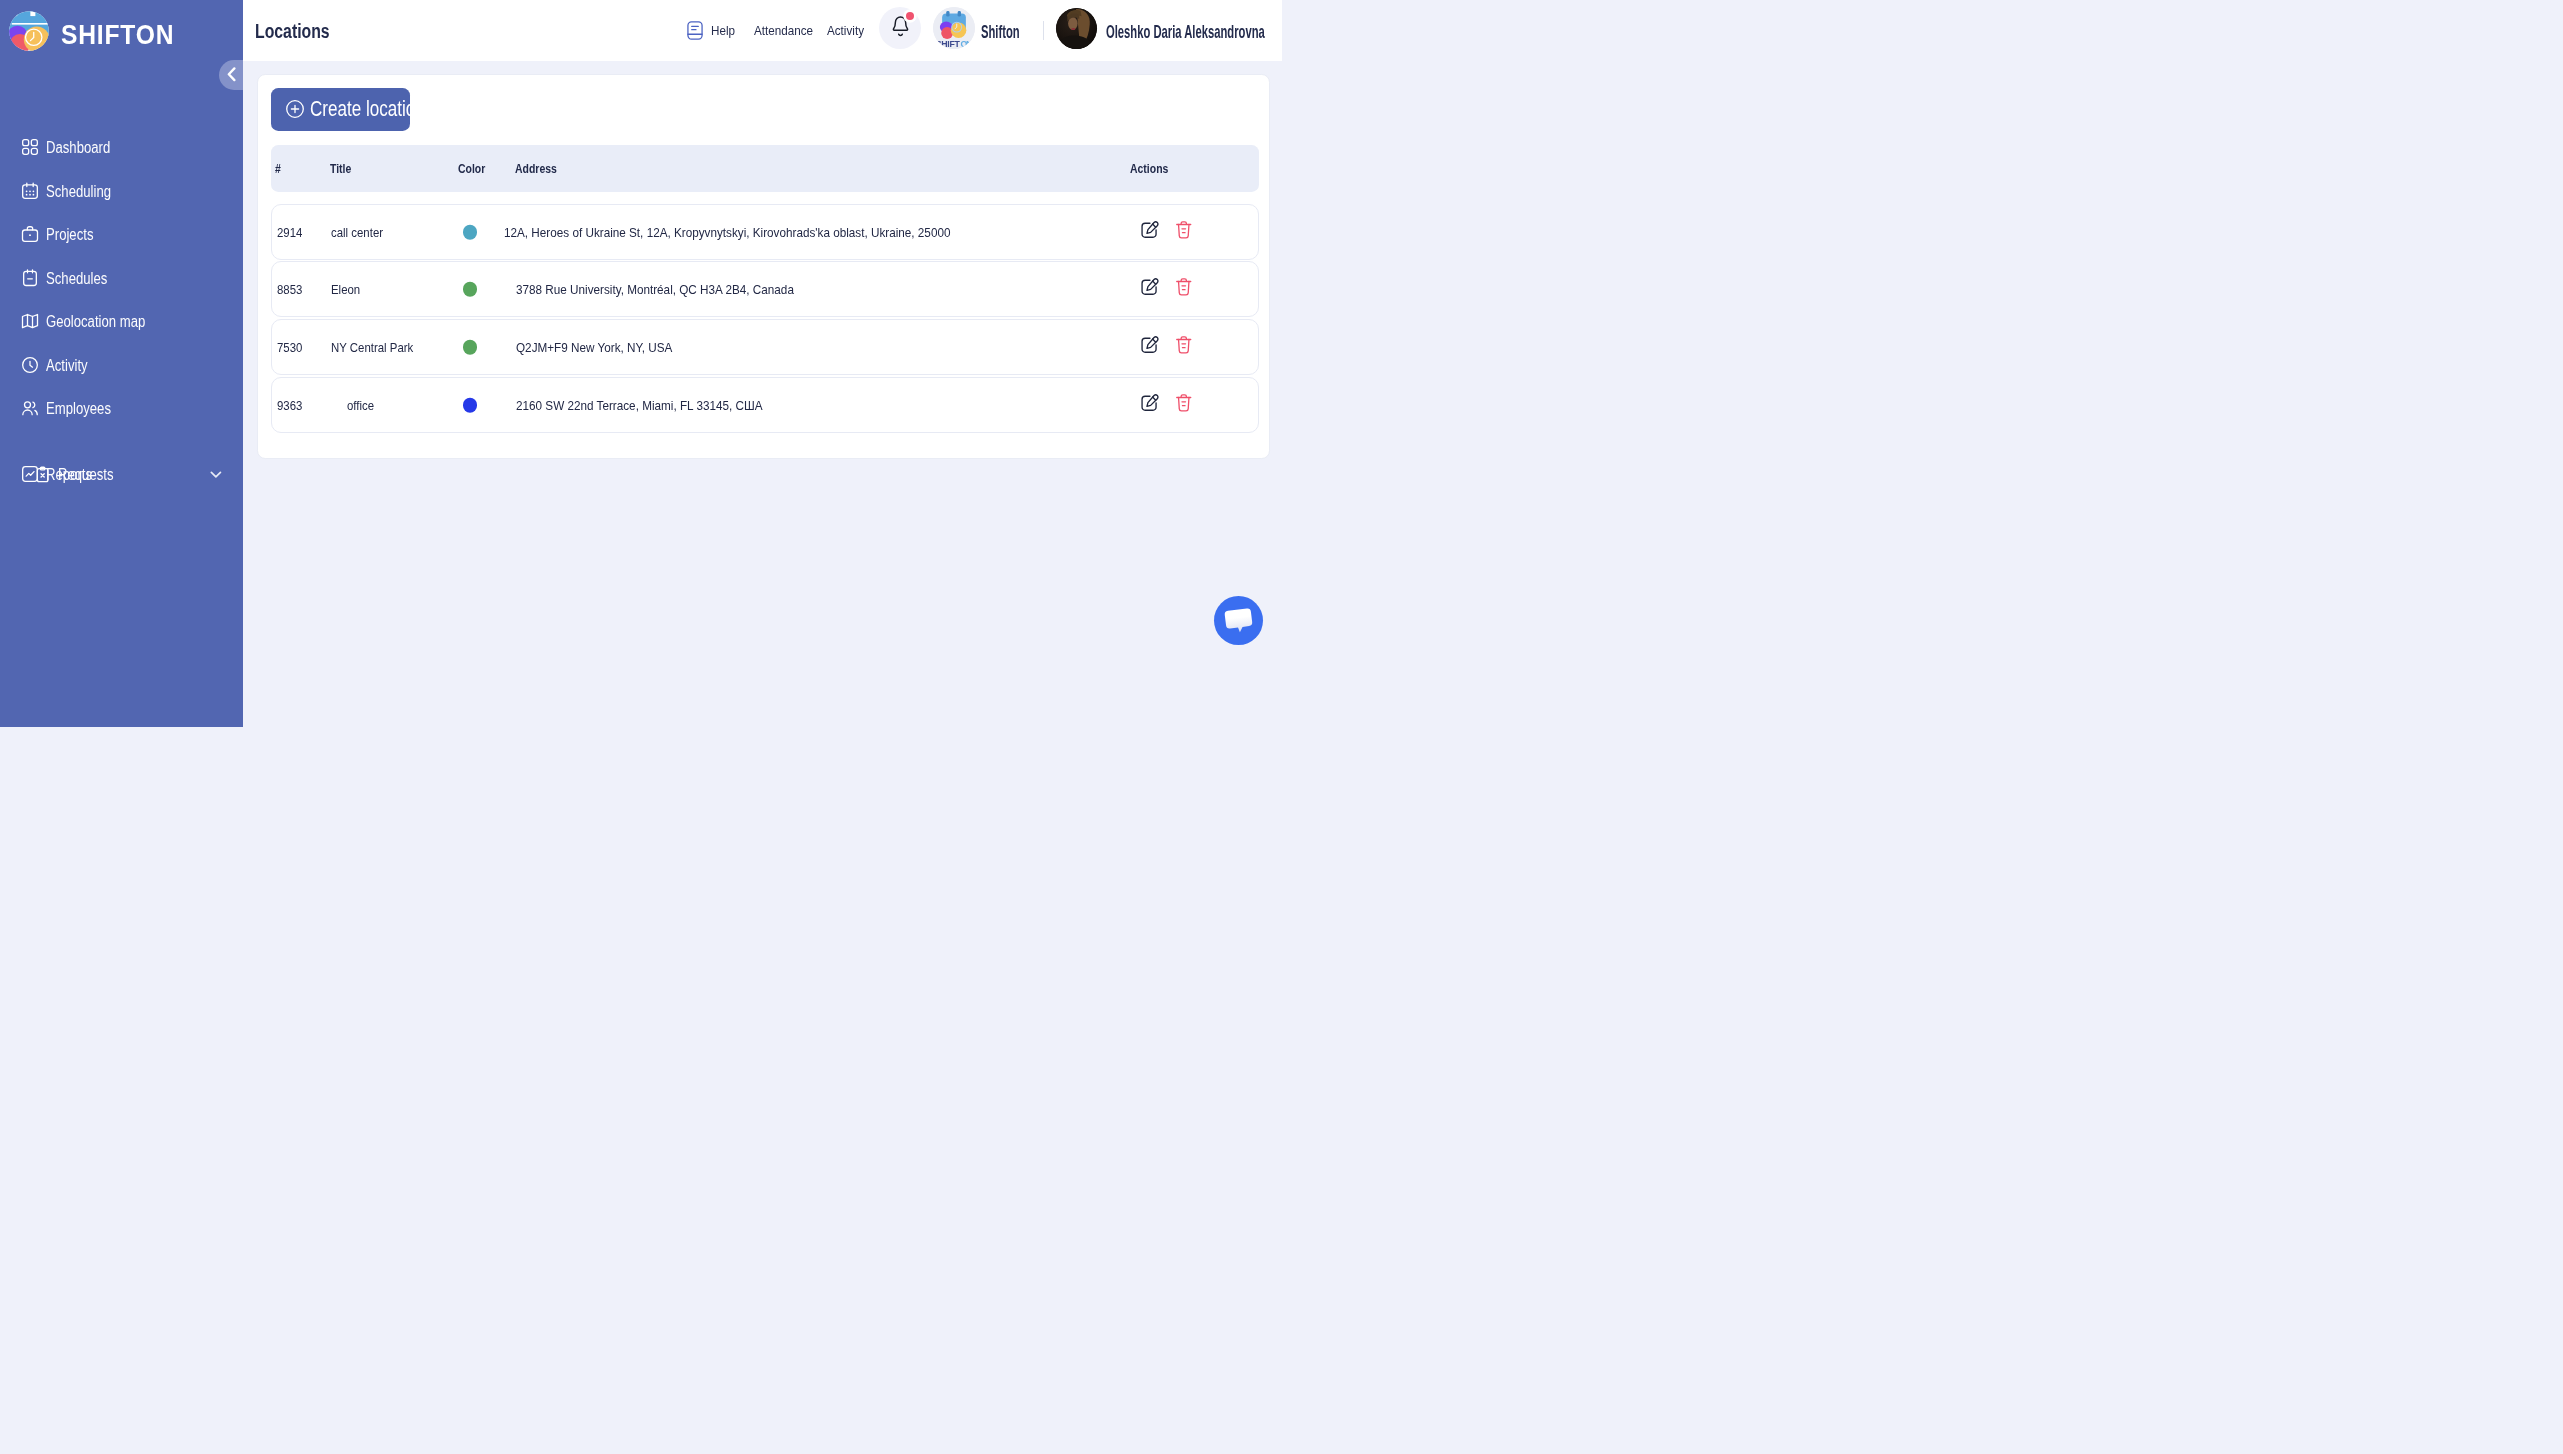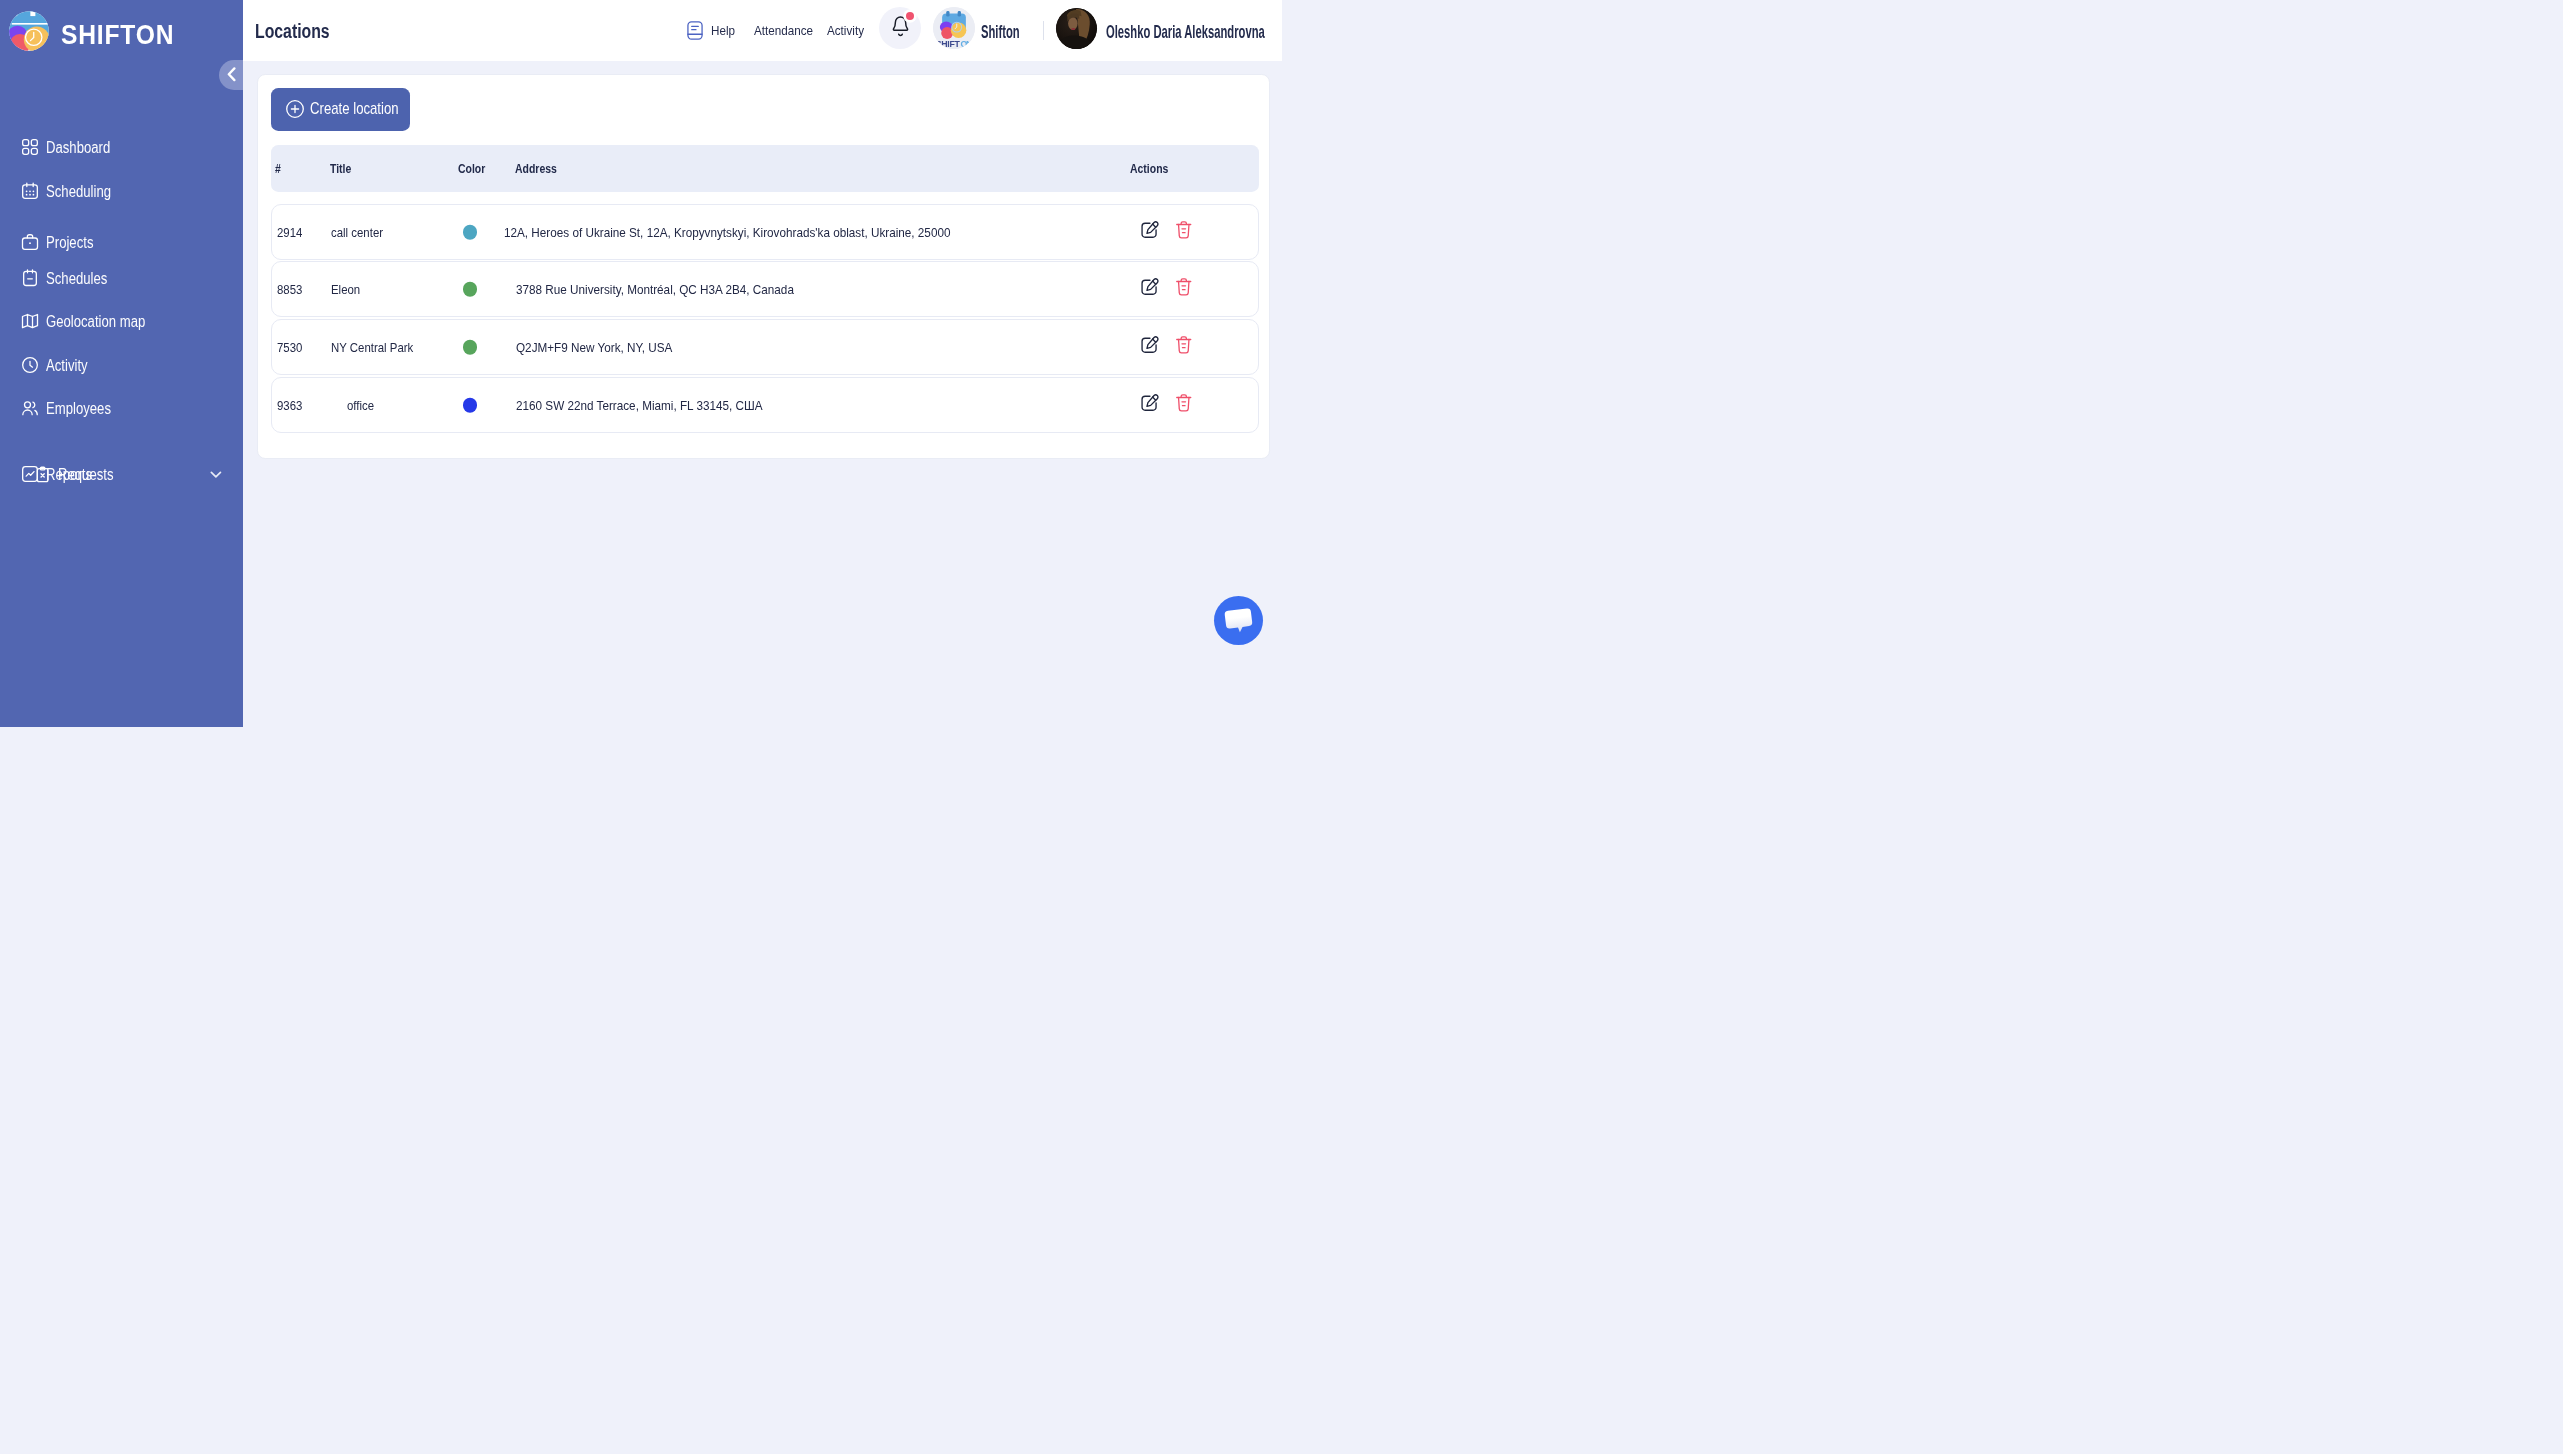--- a/index.html
+++ b/index.html
@@ -24,21 +24,21 @@
 #bellcirc { position:absolute; left:636px; top:6.8px; width:42px; height:42px; border-radius:50%; background:#f1f2fa; }
 #belldot { position:absolute; left:663px; top:12px; width:8.2px; height:8.2px; border-radius:50%; background:#f0536f; box-shadow:0 0 0 2.7px #fff; }
 #shavatar { position:absolute; left:690px; top:6.8px; width:42px; height:42px; border-radius:50%; background:#ebedf4; overflow:hidden; }
 .acct { position:absolute; font-size:17.7px; font-weight:bold; color:#232b4c; transform:scaleX(0.635); transform-origin:0 50%; white-space:nowrap; }
 #hdivider { position:absolute; left:800px; top:20.5px; width:0.9px; height:19.5px; background:#dde1ec; }
 #uphoto { position:absolute; left:813px; top:7.7px; width:41px; height:41px; border-radius:50%; overflow:hidden; background:#171210; }
 
 #card { position:absolute; left:257px; top:74px; width:1013px; height:385px; background:#fff; border:0.9px solid #e9ecf5; border-radius:8.2px; }
 #createbtn { position:absolute; left:12.7px; top:12.7px; width:139px; height:43px; border-radius:7.3px; background:#4d63ae; color:#fff; }
 #createbtn svg { position:absolute; left:15.5px; top:12.3px; }
-#createbtn .bl { position:absolute; left:39px; top:50%; transform:translateY(-50%); font-size:17px; }
+#createbtn .bl { position:absolute; left:39px; top:50%; transform:translateY(-50%); font-size:22px; }
 #createbtn .bl span { display:inline-block; transform:scaleX(0.775); transform-origin:0 50%; white-space:nowrap; }
 #thead { position:absolute; left:12.7px; top:70px; width:988px; height:47px; background:#e9edf8; border-radius:7.3px; color:#222a4a; font-size:12.3px; font-weight:bold; }
 #thead div { position:absolute; top:50%; transform:translateY(-50%); }
 #thead div span { display:inline-block; transform:scaleX(0.85); transform-origin:0 50%; }
 .trow { position:absolute; left:12.7px; width:988px; height:56px; background:#fff; border:0.9px solid #e7eaf4; border-radius:10px; font-size:13.6px; color:#222845; }
 .trow .cell { position:absolute; top:50%; transform:translateY(-50%); }
 .trow .cell span { display:inline-block; transform:scaleX(0.84); transform-origin:0 50%; white-space:nowrap; }
 .trow .cell.a span { transform:scaleX(0.862); }
 .dot { position:absolute; top:50%; transform:translateY(-50%); width:14.5px; height:14.5px; border-radius:50%; }
 .act { position:absolute; top:50%; transform:translateY(-50%); margin-top:-2.3px; }
@@ -87,21 +87,21 @@
   <div class="mitem" style="top:169px">
     <svg width="20" height="20" viewBox="0 0 24 24" fill="none" stroke="#fff" stroke-width="1.55" stroke-linecap="round">
         <rect x="3.2" y="4.6" width="17.6" height="16.2" rx="3"></rect>
         <path d="M8.2 2.6v4 M15.8 2.6v4"></path>
         <g stroke-width="2.1">
           <path d="M7.9 12.4h.01 M12 12.4h.01 M16.1 12.4h.01 M7.9 16.4h.01 M12 16.4h.01 M16.1 16.4h.01"></path>
         </g>
       </svg>
     <div class="lbl"><span>Scheduling</span></div>
   </div>
-  <div class="mitem" style="top:220px">
+  <div class="mitem" style="top:212px">
     <svg width="20" height="20" viewBox="0 0 24 24" fill="none" stroke="#fff" stroke-width="1.55" stroke-linecap="round" stroke-linejoin="round">
         <rect x="3" y="7.2" width="18" height="13.6" rx="2.8"></rect>
         <path d="M8.8 7V5.6a2.3 2.3 0 0 1 2.3-2.3h1.8a2.3 2.3 0 0 1 2.3 2.3V7"></path>
         <path d="M3.2 12.6c3 1.5 5.9 2.2 8.8 2.2s5.8-.7 8.8-2.2" stroke-width="0"></path>
         <circle cx="12" cy="13.4" r="1.1" fill="#fff" stroke="none"></circle>
       </svg>
     <div class="lbl"><span>Projects</span></div>
   </div>
   <div class="mitem" style="top:256px">
     <svg width="20" height="20" viewBox="0 0 24 24" fill="none" stroke="#fff" stroke-width="1.55" stroke-linecap="round">

